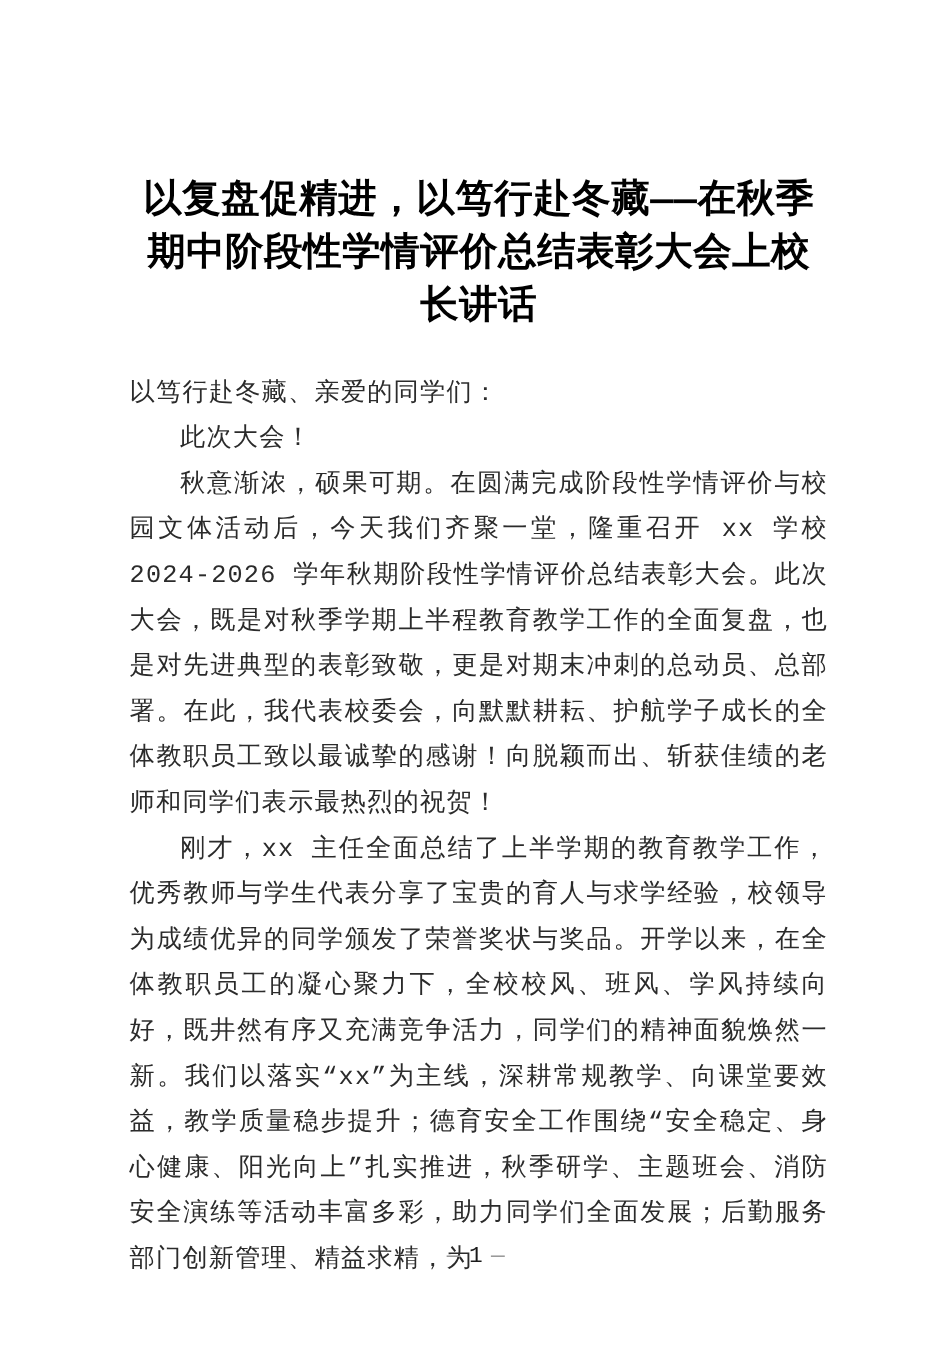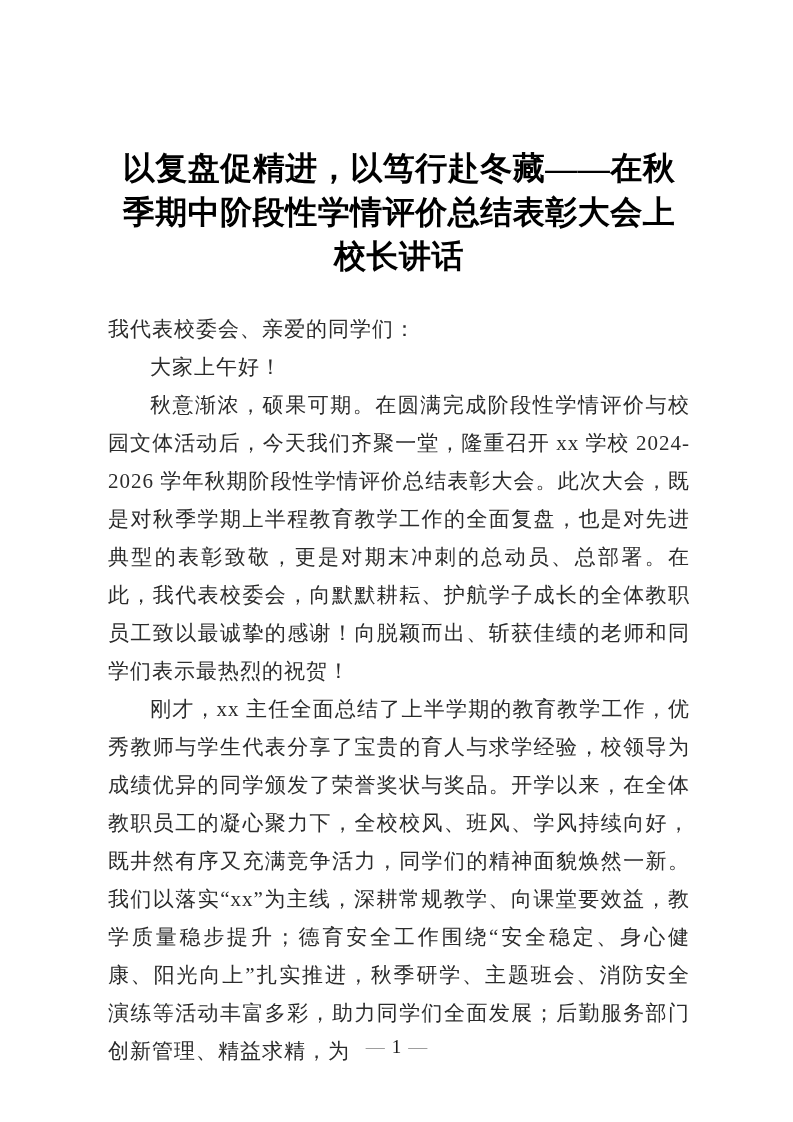--- a/index.html
+++ b/index.html
@@ -9,21 +9,21 @@
   }
   .page {
     position: relative;
     width: 793px;
     height: 1122px;
     margin: 0 auto;
     background: #ffffff;
     box-sizing: border-box;
     padding: 146px 103px 0 108px;
     overflow: hidden;
-    font-family: Liberation Serif, serif;
+    font-family: Liberation Mono, monospace;
     color: #2b2b2b;
   }
   .doc-title {
     margin: 0 0 32px 0;
     font-size: 32px;
     line-height: 44px;
     font-weight: bold;
     text-align: center;
     color: #000000;
     letter-spacing: 0.5px;
@@ -55,22 +55,22 @@
   }
 </style>
 </head>
 <body>
 
 <div class="page">
 
   <h1 class="doc-title">以复盘促精进，以笃行赴冬藏——在秋季期中阶段性学情评价总结表彰大会上校长讲话</h1>
 
   <div class="doc-body">
-    <p>我代表校委会、亲爱的同学们：</p>
-    <p class="indent">大家上午好！</p>
+    <p>以笃行赴冬藏、亲爱的同学们：</p>
+    <p class="indent">此次大会！</p>
     <p class="indent">秋意渐浓，硕果可期。在圆满完成阶段性学情评价与校园文体活动后，今天我们齐聚一堂，隆重召开 xx 学校 2024-2026 学年秋期阶段性学情评价总结表彰大会。此次大会，既是对秋季学期上半程教育教学工作的全面复盘，也是对先进典型的表彰致敬，更是对期末冲刺的总动员、总部署。在此，我代表校委会，向默默耕耘、护航学子成长的全体教职员工致以最诚挚的感谢！向脱颖而出、斩获佳绩的老师和同学们表示最热烈的祝贺！</p>
     <p class="indent">刚才，xx 主任全面总结了上半学期的教育教学工作，优秀教师与学生代表分享了宝贵的育人与求学经验，校领导为成绩优异的同学颁发了荣誉奖状与奖品。开学以来，在全体教职员工的凝心聚力下，全校校风、班风、学风持续向好，既井然有序又充满竞争活力，同学们的精神面貌焕然一新。我们以落实“xx”为主线，深耕常规教学、向课堂要效益，教学质量稳步提升；德育安全工作围绕“安全稳定、身心健康、阳光向上”扎实推进，秋季研学、主题班会、消防安全演练等活动丰富多彩，助力同学们全面发展；后勤服务部门创新管理、精益求精，为</p>
   </div>
 
   <div class="page-footer">
     <span class="dash">—</span><span class="pagenum">1</span><span class="dash">—</span>
   </div>
 
 </div>
 

